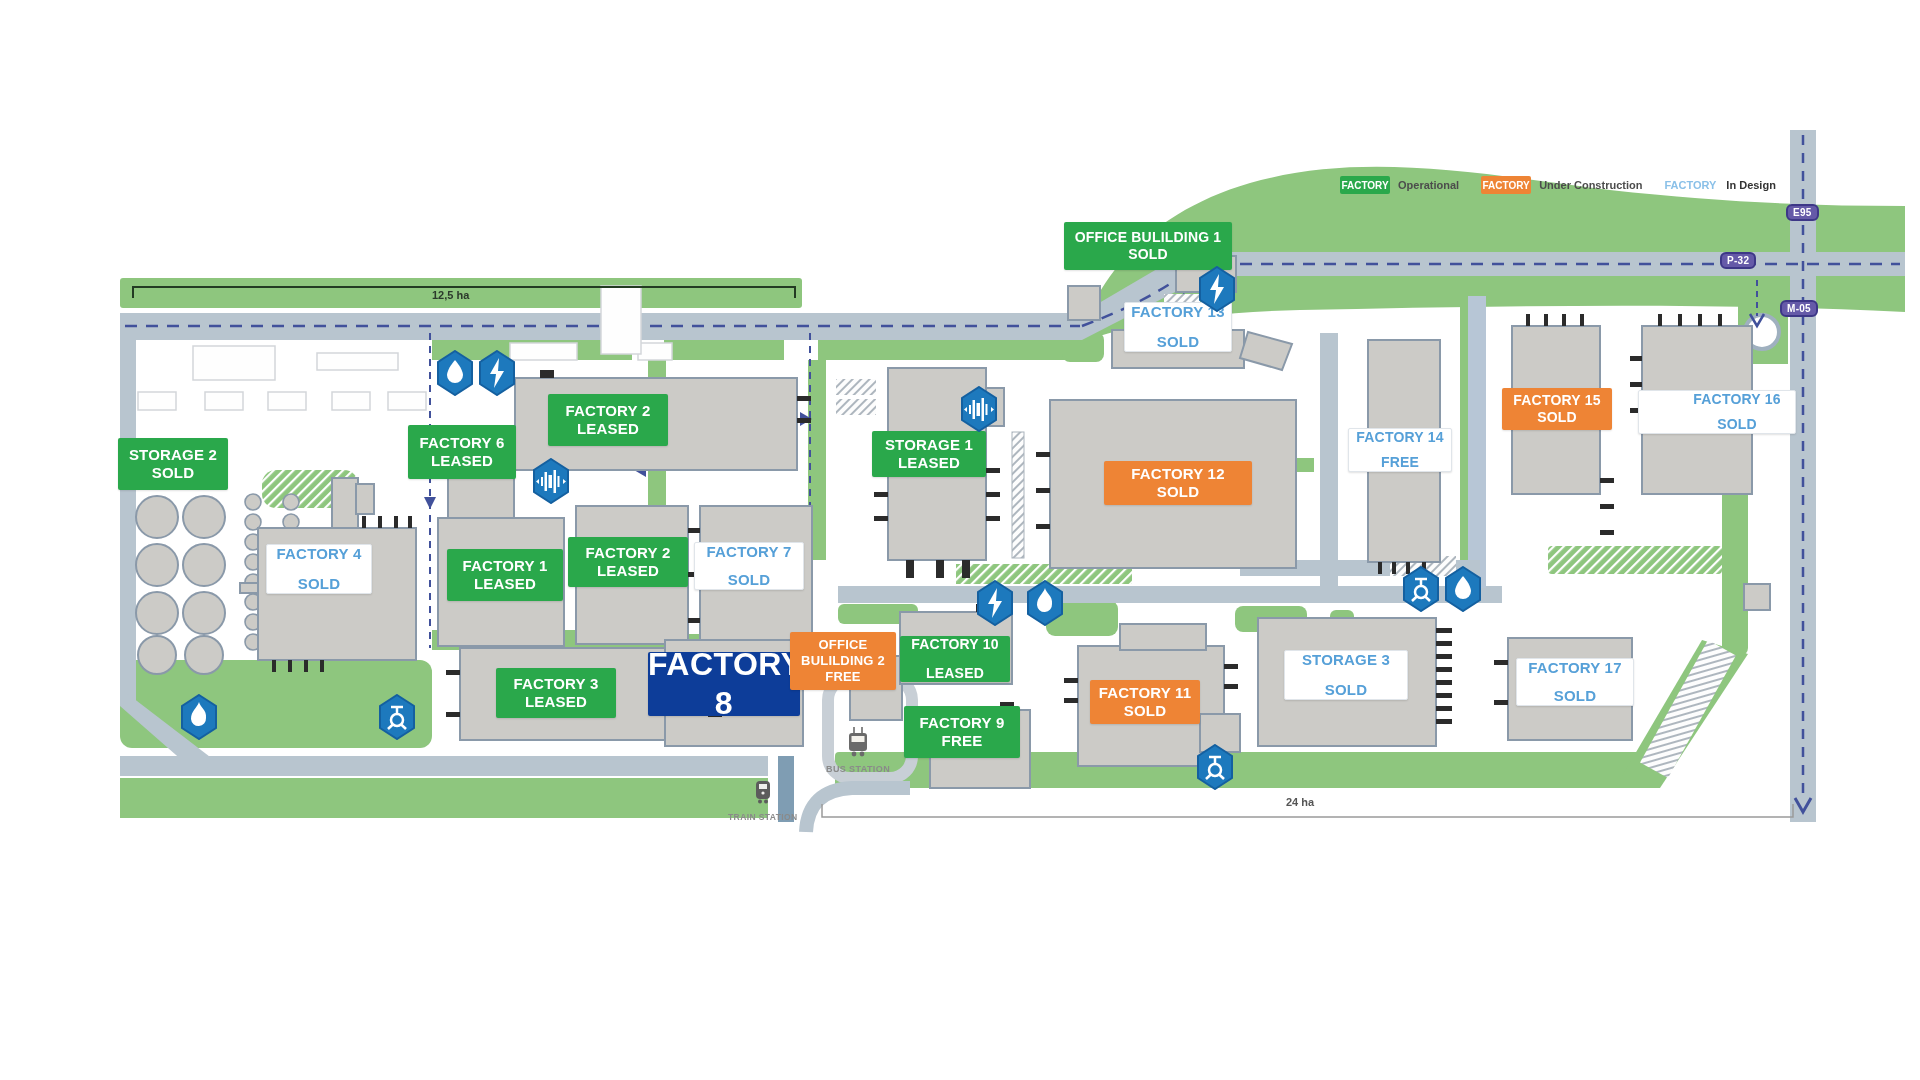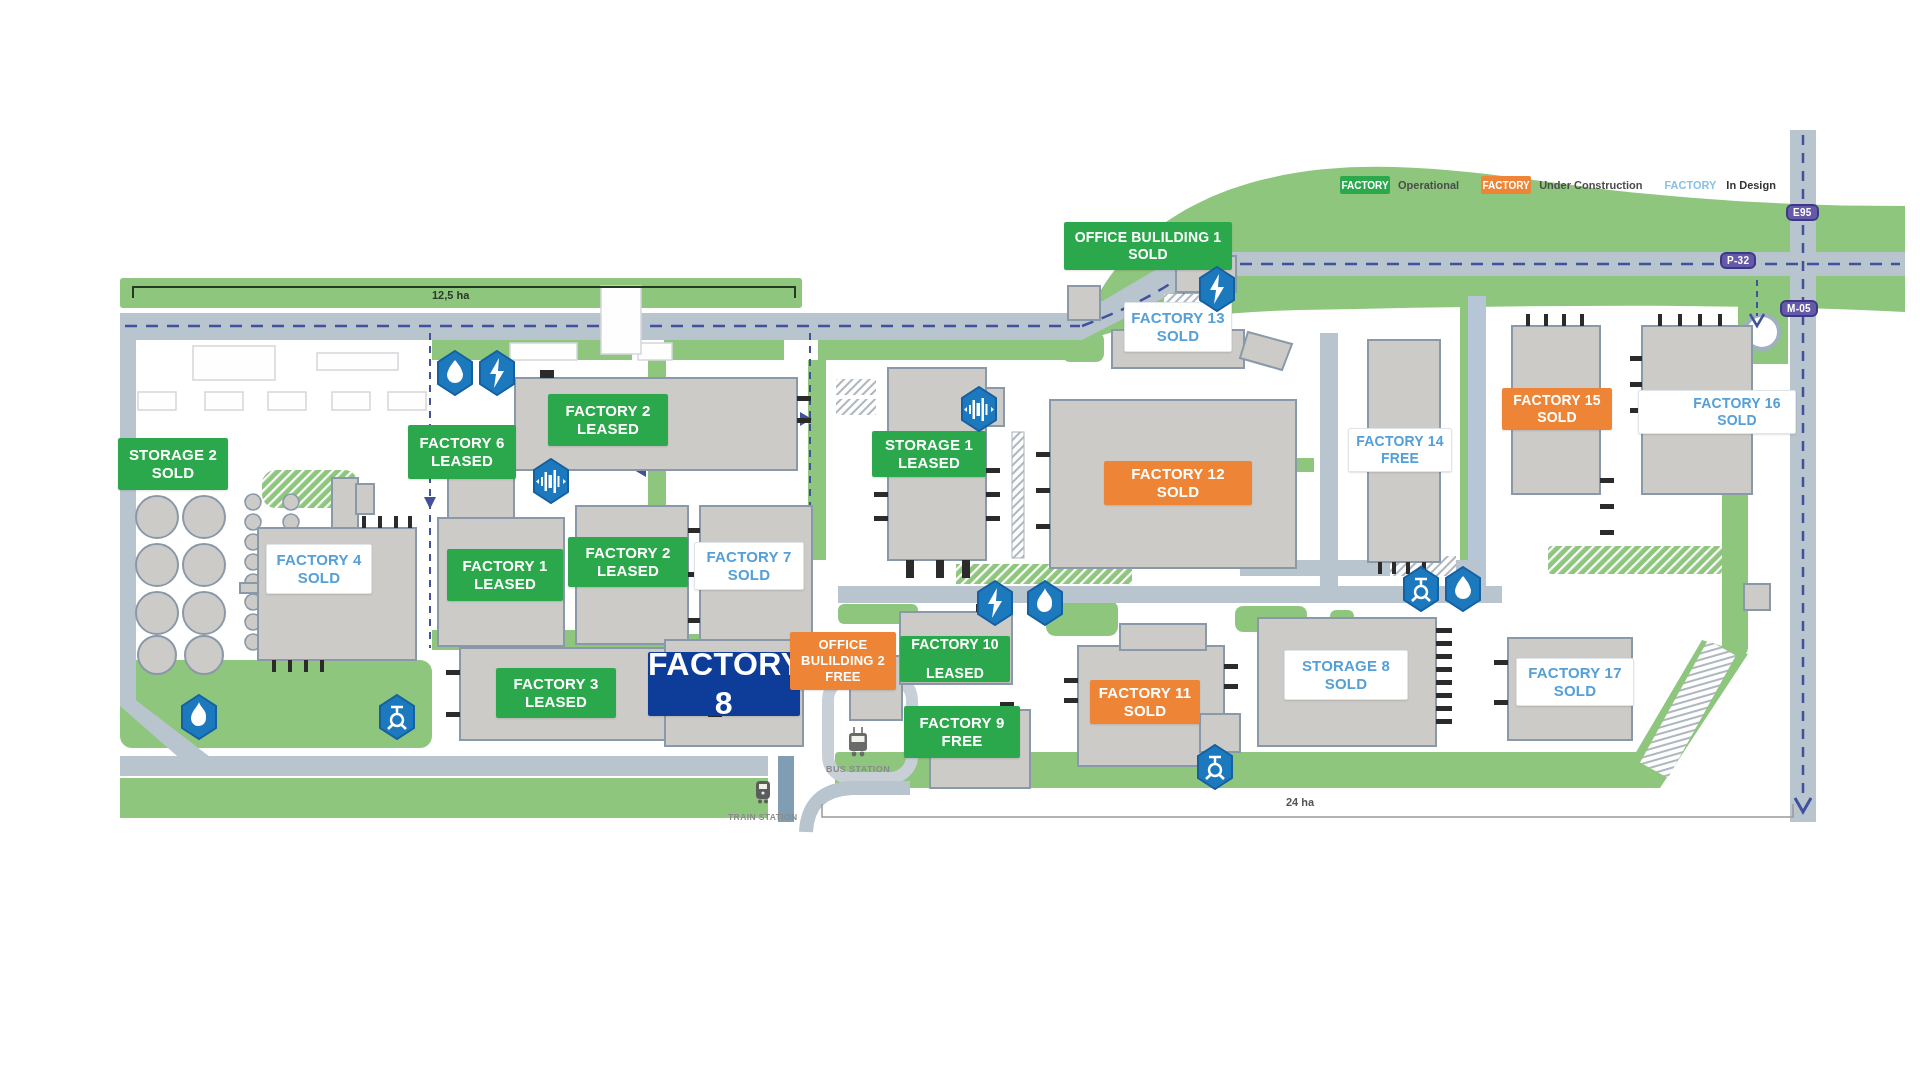--- a/index.html
+++ b/index.html
@@ -6,21 +6,21 @@
   .stage{position:relative;width:1920px;height:1080px;background:#ffffff;overflow:hidden;
          font-family:"Liberation Sans",sans-serif;border-radius:15px;}
   .stage svg.base{position:absolute;left:0;top:0;}
   
   .badge{position:absolute;display:flex;flex-direction:column;align-items:center;justify-content:center;
          font-weight:bold;text-align:center;line-height:1.22;border-radius:2px;letter-spacing:.2px;
          box-shadow:0 1px 2px rgba(0,0,0,.12);}
   .badge .ln{display:block;width:100%;}
   .badge.green{background:#2aa84b;color:#fff;}
   .badge.orange{background:#ee8435;color:#fff;}
-  .badge.white{background:#ffffff;color:#56a0d8;border:1px solid #e0e5ea;}
+  .badge.white{background:#ffffff;color:#56a0d8;border:1px solid #e0e5ea;justify-content:space-between;}
   .badge.navy{background:#0d3d99;color:#fff;font-size:32px;letter-spacing:.5px;}
   
   .legend{position:absolute;left:1340px;top:176px;display:flex;align-items:center;font-size:11px;color:#555;}
   .legend .chip{display:inline-flex;align-items:center;justify-content:center;width:50px;height:18px;
         color:#fff;font-weight:bold;font-size:10px;border-radius:2px;margin-right:8px;}
   .legend .chip.green{background:#2aa84b;}
   .legend .chip.orange{background:#ee8435;}
   .legend .chip.blue{background:transparent;color:#8ac0e8;width:auto;font-size:11px;}
   .legend .lbl{margin-right:22px;font-weight:600;color:#4c4c4c;}
   .legend .lbl.dark{color:#333;font-weight:bold;}
@@ -344,21 +344,21 @@
   </div>
   <div class="badge orange" style="left:1104px;top:461px;width:148px;height:44px;font-size:15px;">
     <span class="ln">FACTORY 12</span>
     <span class="ln">SOLD</span>
   </div>
   <div class="badge orange" style="left:1090px;top:680px;width:110px;height:44px;font-size:15px;">
     <span class="ln">FACTORY 11</span>
     <span class="ln">SOLD</span>
   </div>
   <div class="badge white" style="left:1284px;top:650px;width:122px;height:48px;font-size:15px;">
-    <span class="ln">STORAGE 8</span>
+    <span class="ln">STORAGE 3</span>
     <span class="ln">SOLD</span>
   </div>
   <div class="badge green" style="left:1064px;top:222px;width:168px;height:48px;font-size:14px;">
     <span class="ln">OFFICE BULILDING 1</span>
     <span class="ln">SOLD</span>
   </div>
   <div class="badge white" style="left:1124px;top:302px;width:106px;height:48px;font-size:15px;">
     <span class="ln">FACTORY 13</span>
     <span class="ln">SOLD</span>
   </div>

